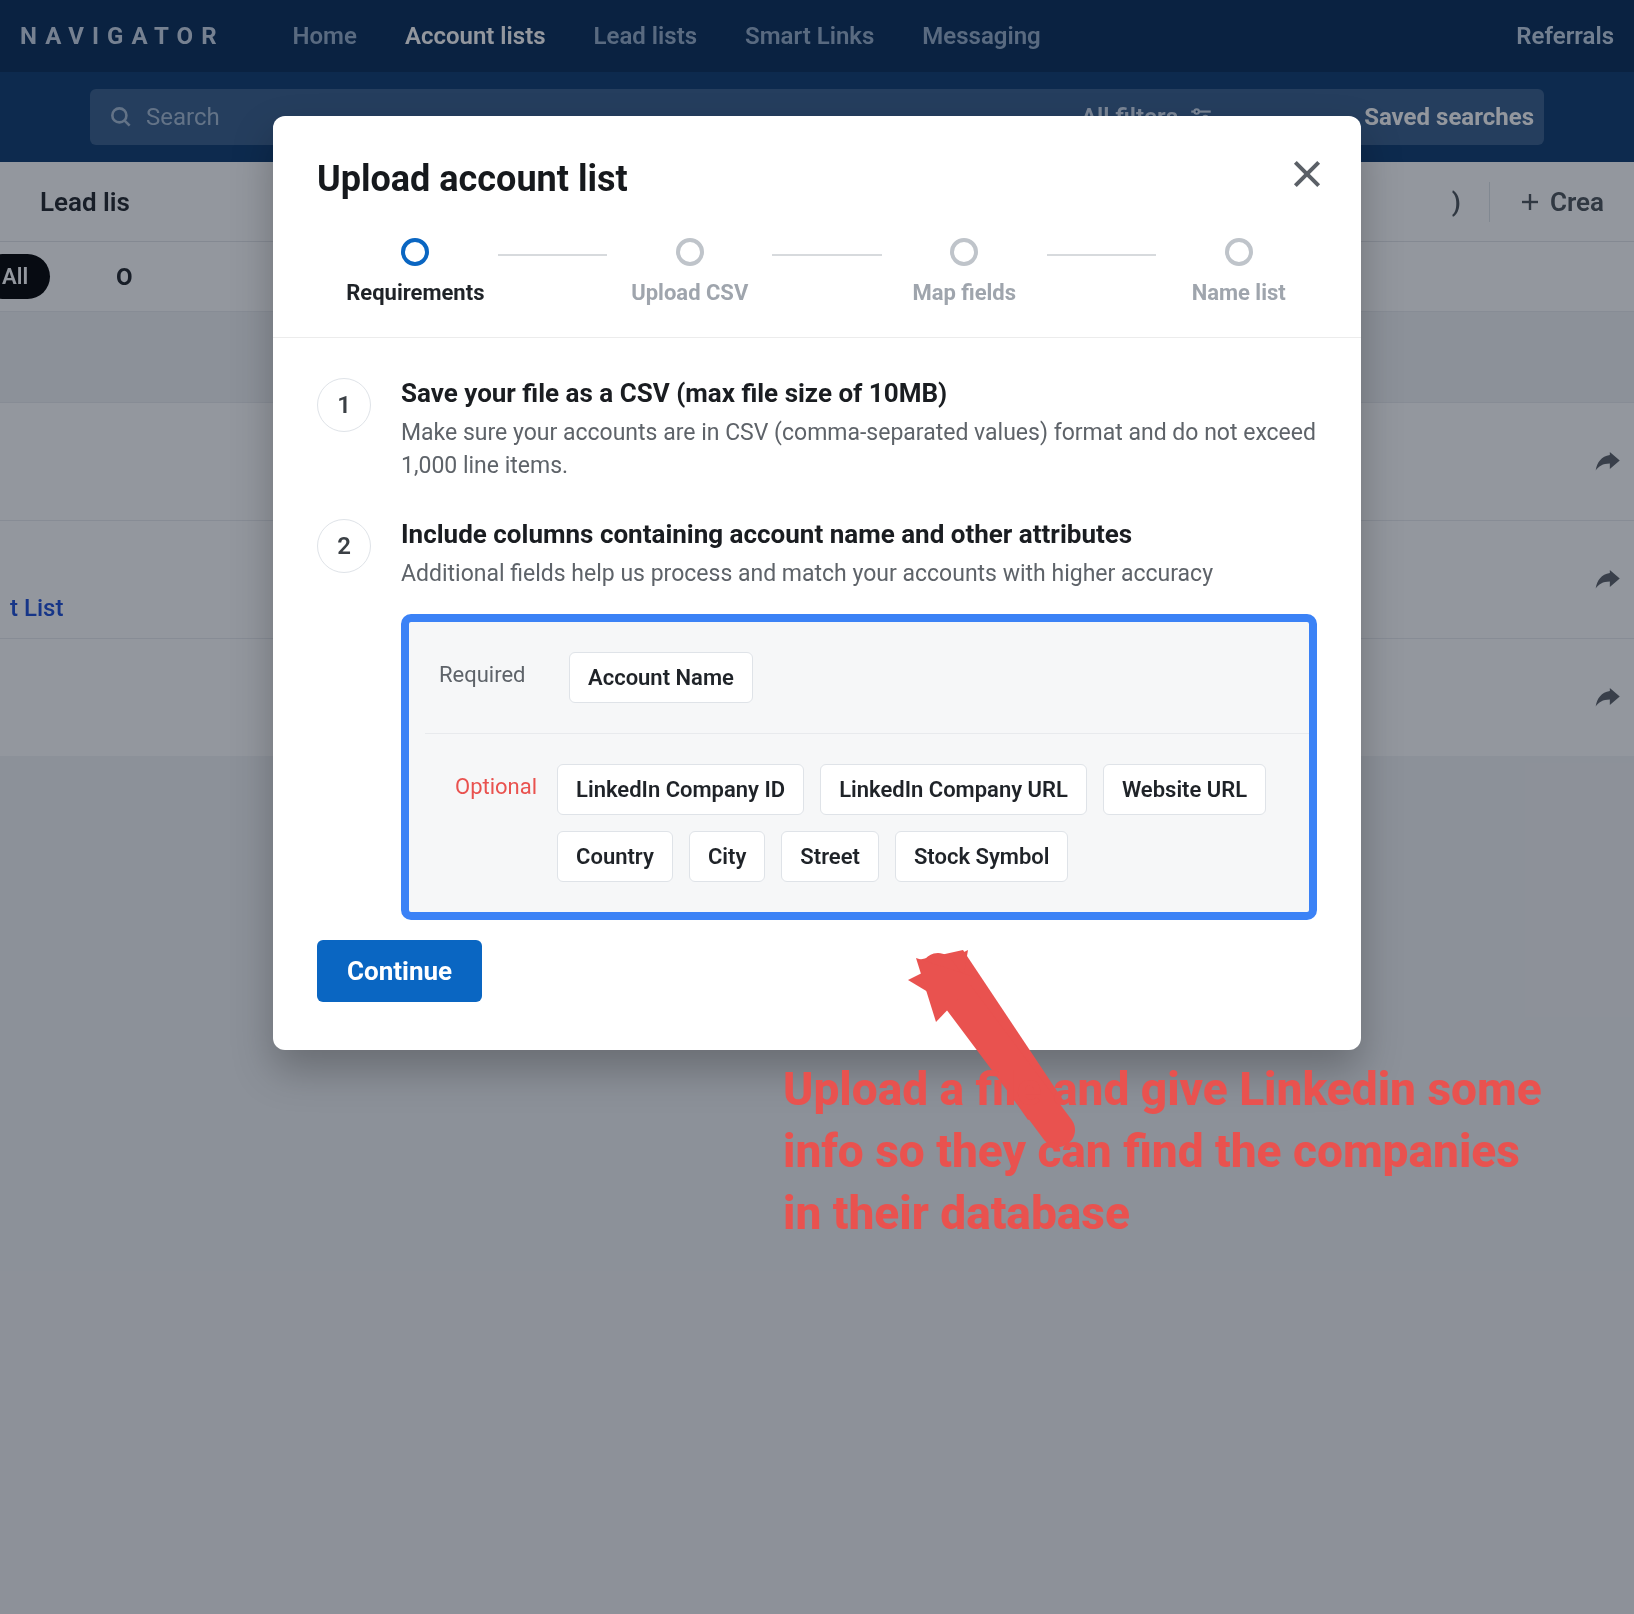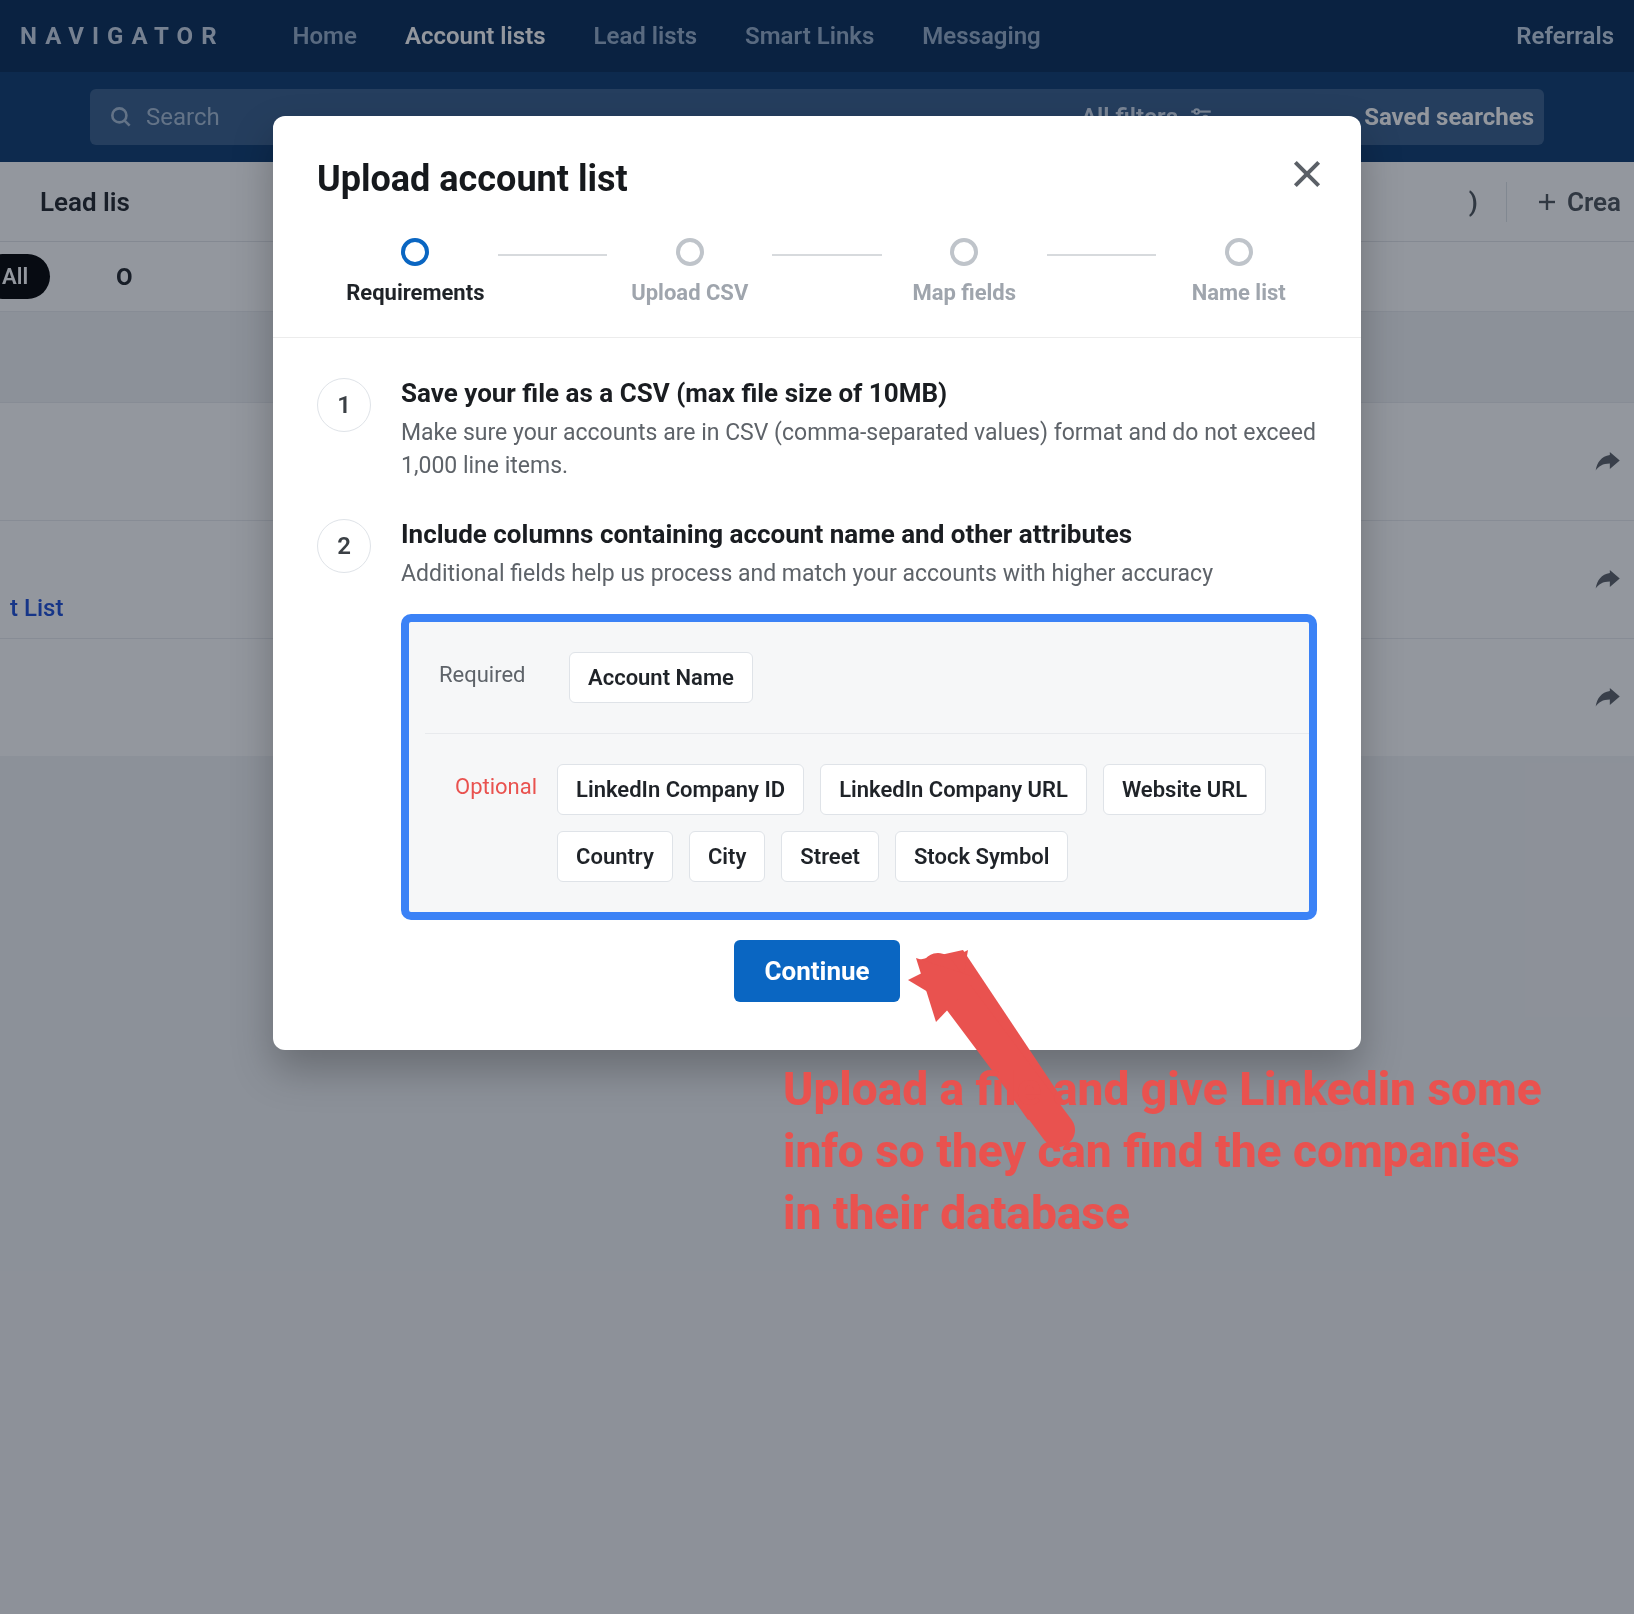--- a/index.html
+++ b/index.html
@@ -97,21 +97,21 @@
     align-items: center;
     padding: 0 40px;
     gap: 40px;
     color: #1f2328;
     font-size: 26px;
     font-weight: 600;
     position: relative;
     z-index: 1;
   }
   .createbtn-ghost {
-    position: absolute; right: 13px;
+    position: absolute; right: 30px;
     color: #4c5258; display: flex; align-items: center; gap: 8px;
     font-weight: 600;
   }
 
   
   .filterrow {
     background: #ffffff;
     height: 70px;
     display: flex;
     align-items: center;
@@ -270,21 +270,21 @@
     left: 510px; top: 720px;
     width: 770px;
     color: #e9524f;
     font-size: 46px;
     font-weight: 800;
     line-height: 1.35;
     pointer-events: none;
   }
 
   .modal-footer {
-    display: flex; justify-content: center;
+    display: flex; justify-content: flex-start;
     padding: 0 44px 48px 44px;
   }
   .continue-btn {
     background: #0a66c2; color: #fff;
     font-size: 26px; font-weight: 700;
     padding: 16px 30px;
     border-radius: 6px;
   }
 </style>
 </head>

